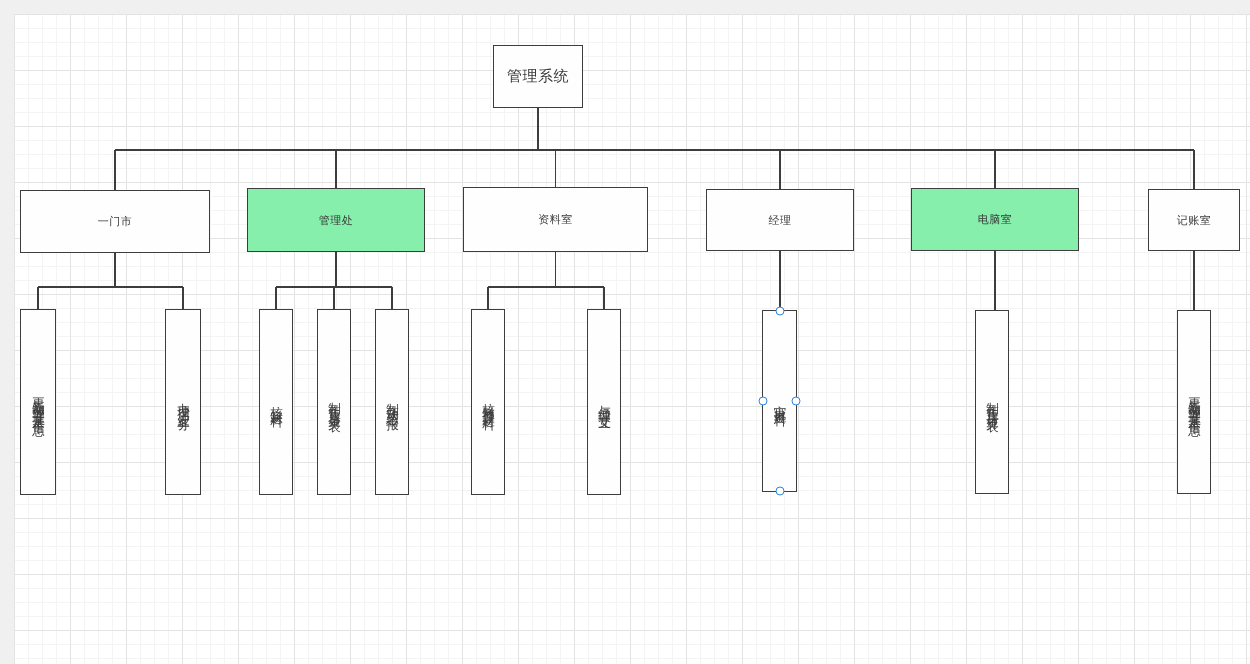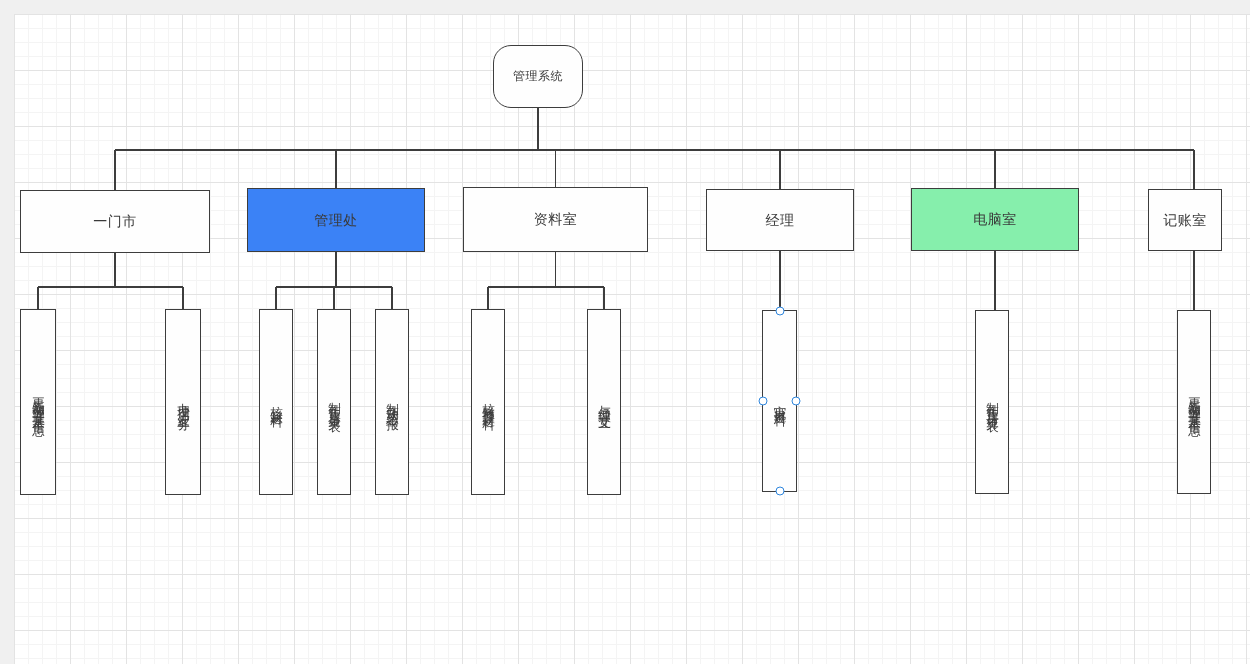--- a/index.html
+++ b/index.html
@@ -51,42 +51,41 @@
   
   .node {
     position: absolute;
     box-sizing: border-box;
     background: #fefefe;
     border: 1.6px solid #3d3d3d;
     display: flex;
     align-items: center;
     justify-content: center;
     color: #3a3a3a;
-    font-size: 14px;
+    font-size: 11px;
     line-height: 1.35;
     letter-spacing: 0.5px;
     text-align: center;
     cursor: default;
   }
 
   .node.horiz {
     writing-mode: horizontal-tb;
   }
 
   
   .node.vert {
     writing-mode: vertical-rl;
     text-orientation: upright;
     letter-spacing: 3px;
     font-size: 12.5px;
   }
 
   .node.root {
-    font-size: 12px;
-    border-radius: 18px;
+    font-size: 15px;
   }
 
   
   .node.selected {
     border-color: #3d3d3d;
   }
   .handle {
     position: absolute;
     width: 9px;
     height: 9px;
@@ -135,33 +134,33 @@
       <line x1="1194" y1="251" x2="1194" y2="310" stroke="#3d3d3d" stroke-width="1.8" shape-rendering="crispEdges"></line>
     </svg>
 
   <div id="nodes">
       <div class="node horiz root" style="left: 493px; top: 45px; width: 90px; height: 63px; border-color: rgb(61, 61, 61); background: rgb(254, 254, 254); color: rgb(58, 58, 58);">
         <span>管理系统</span>
       </div>
       <div class="node horiz" style="left: 20px; top: 190px; width: 190px; height: 63px; border-color: rgb(61, 61, 61); background: rgb(254, 254, 254); color: rgb(58, 58, 58);">
         <span>一门市</span>
       </div>
-      <div class="node horiz" style="left: 247px; top: 188px; width: 178px; height: 64px; border-color: rgb(61, 61, 61); background: #3b82f6; color: rgb(58, 58, 58);">
+      <div class="node horiz" style="left: 247px; top: 188px; width: 178px; height: 64px; border-color: rgb(61, 61, 61); background: #86efac; color: rgb(58, 58, 58);">
         <span>管理处</span>
       </div>
       <div class="node horiz" style="left: 463px; top: 187px; width: 185px; height: 65px; border-color: rgb(61, 61, 61); background: rgb(254, 254, 254); color: rgb(58, 58, 58);">
         <span>资料室</span>
       </div>
       <div class="node horiz" style="left: 706px; top: 189px; width: 148px; height: 62px; border-color: rgb(61, 61, 61); background: rgb(254, 254, 254); color: rgb(58, 58, 58);">
         <span>经理</span>
       </div>
       <div class="node horiz" style="left: 911px; top: 188px; width: 168px; height: 63px; border-color: rgb(61, 61, 61); background: #86efac; color: rgb(58, 58, 58);">
         <span>电脑室</span>
       </div>
-      <div class="node horiz" style="left: 1148px; top: 189px; width: 74px; height: 62px; border-color: rgb(61, 61, 61); background: rgb(254, 254, 254); color: rgb(58, 58, 58);">
+      <div class="node horiz" style="left: 1148px; top: 189px; width: 92px; height: 62px; border-color: rgb(61, 61, 61); background: rgb(254, 254, 254); color: rgb(58, 58, 58);">
         <span>记账室</span>
       </div>
       <div class="node vert" style="left: 20px; top: 309px; width: 36px; height: 186px; border-color: rgb(61, 61, 61); background: rgb(254, 254, 254); color: rgb(58, 58, 58);">
         <span>更新物业管理基本信息</span>
       </div>
       <div class="node vert" style="left: 165px; top: 309px; width: 36px; height: 186px; border-color: rgb(61, 61, 61); background: rgb(254, 254, 254); color: rgb(58, 58, 58);">
         <span>办理用户业务</span>
       </div>
       <div class="node vert" style="left: 259px; top: 309px; width: 34px; height: 186px; border-color: rgb(61, 61, 61); background: rgb(254, 254, 254); color: rgb(58, 58, 58);">
         <span>核实材料</span>

